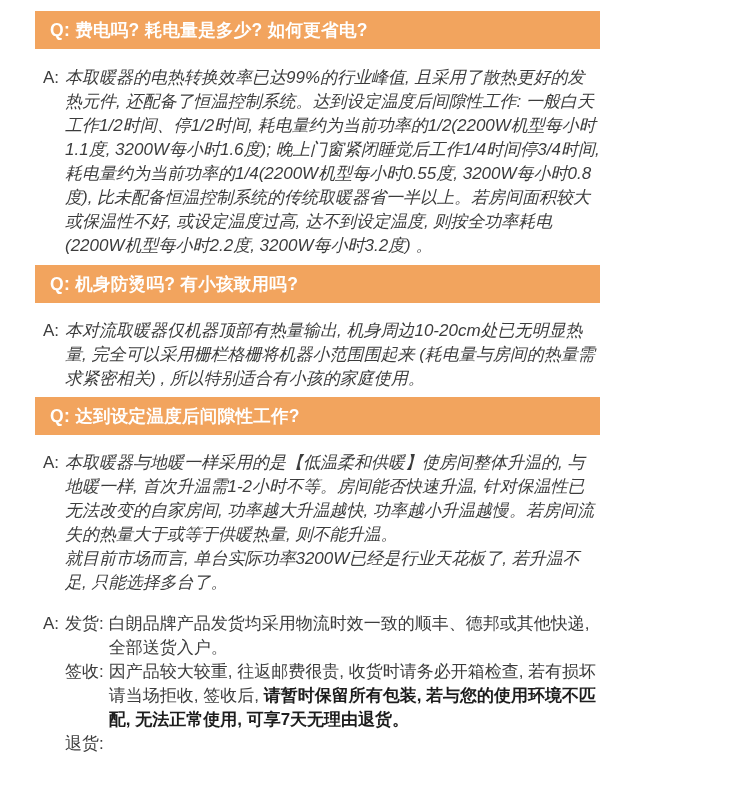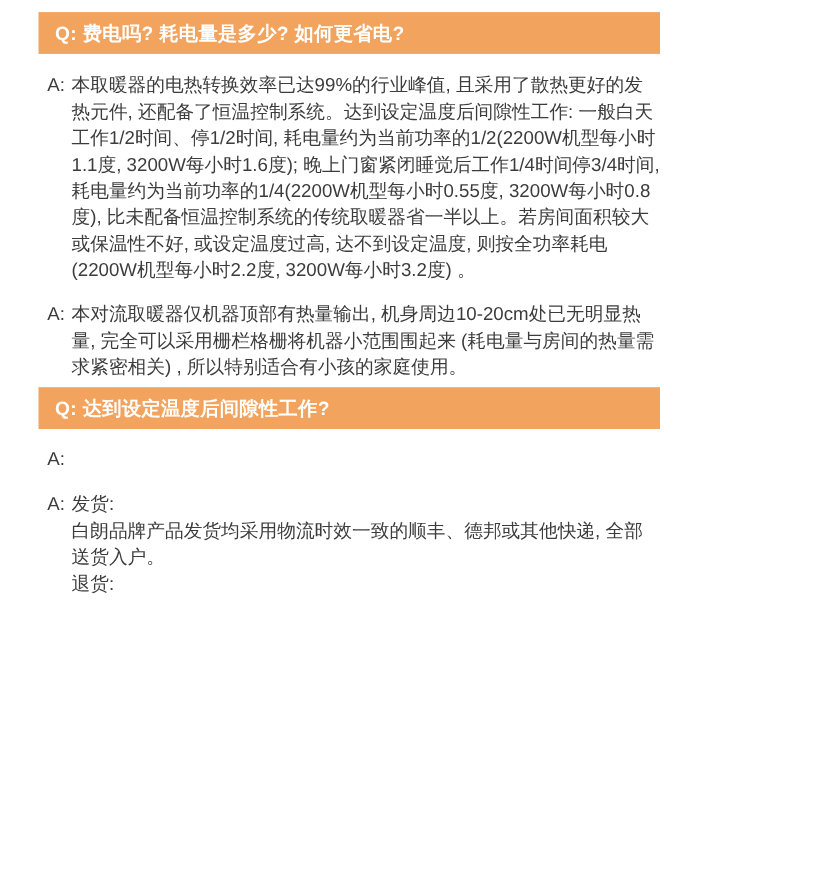--- a/index.html
+++ b/index.html
@@ -29,68 +29,75 @@
     font-size:17px;
     line-height:24px;
     color:#3c3c3c;
   }
   .answer.a1{margin-top:17px;margin-bottom:7px;}
   .answer.a2{margin-bottom:6px;}
   .answer.a3{margin-bottom:10px;}
   .answer.a4{margin-top:17px;margin-bottom:0;}
   .alabel{flex:none;width:22px;}
   .acontent{flex:1;min-width:0;}
-  .acontent p{margin:0;}
-  .item{display:flex;flex-direction:column;}
+  .acontent p{margin:0;font-style:italic;}
+  .item{display:flex;}
   .ilabel{flex:none;white-space:nowrap;margin-right:5px;}
   .itext{flex:1;min-width:0;}
   .strong{font-weight:bold;color:#1d1d1d;}
 </style>
 </head>
 <body>
 
 <div class="page">
 
   <section>
     <div class="qbar">Q: 费电吗? 耗电量是多少? 如何更省电?</div>
     <div class="answer a1">
       <div class="alabel">A:</div>
       <div class="acontent">
         <p>本取暖器的电热转换效率已达99%的行业峰值, 且采用了散热更好的发热元件, 还配备了恒温控制系统。达到设定温度后间隙性工作: 一般白天工作1/2时间、停1/2时间, 耗电量约为当前功率的1/2(2200W机型每小时1.1度, 3200W每小时1.6度); 晚上门窗紧闭睡觉后工作1/4时间停3/4时间, 耗电量约为当前功率的1/4(2200W机型每小时0.55度, 3200W每小时0.8度), 比未配备恒温控制系统的传统取暖器省一半以上。若房间面积较大或保温性不好, 或设定温度过高, 达不到设定温度, 则按全功率耗电 (2200W机型每小时2.2度, 3200W每小时3.2度) 。</p>
       </div>
     </div>
   </section>
 
   <section>
+    <div class="qbar">Q: 机身防烫吗? 有小孩敢用吗?</div>
     <div class="answer a2">
       <div class="alabel">A:</div>
       <div class="acontent">
         <p>本对流取暖器仅机器顶部有热量输出, 机身周边10-20cm处已无明显热量, 完全可以采用栅栏格栅将机器小范围围起来 (耗电量与房间的热量需求紧密相关) , 所以特别适合有小孩的家庭使用。</p>
       </div>
     </div>
   </section>
 
   <section>
     <div class="qbar">Q: 达到设定温度后间隙性工作?</div>
     <div class="answer a3">
       <div class="alabel">A:</div>
       <div class="acontent">
+        <p>本取暖器与地暖一样采用的是【低温柔和供暖】使房间整体升温的, 与地暖一样, 首次升温需1-2小时不等。房间能否快速升温, 针对保温性已无法改变的自家房间, 功率越大升温越快, 功率越小升温越慢。若房间流失的热量大于或等于供暖热量, 则不能升温。</p>
+        <p>就目前市场而言, 单台实际功率3200W已经是行业天花板了, 若升温不足, 只能选择多台了。</p>
       </div>
     </div>
   </section>
 
   <section>
     <div class="answer a4">
       <div class="alabel">A:</div>
       <div class="acontent">
         <div class="item">
           <span class="ilabel">发货:</span>
           <span class="itext"><span>白朗品牌产品发货均采用物流时效一致的顺丰、德邦或其他快递, 全部送货入户。</span></span>
         </div>
         <div class="item">
+          <span class="ilabel">签收:</span>
+          <span class="itext"><span>因产品较大较重, 往返邮费很贵, 收货时请务必开箱检查, 若有损坏请当场拒收, 签收后, </span><span class="strong">请暂时保留所有包装, 若与您的使用环境不匹配, 无法正常使用, 可享7天无理由退货。</span></span>
+        </div>
+        <div class="item">
           <span class="ilabel">退货:</span>
           <span class="itext"></span>
         </div>
 
       </div>
     </div>
   </section>
 
 </div>
 

